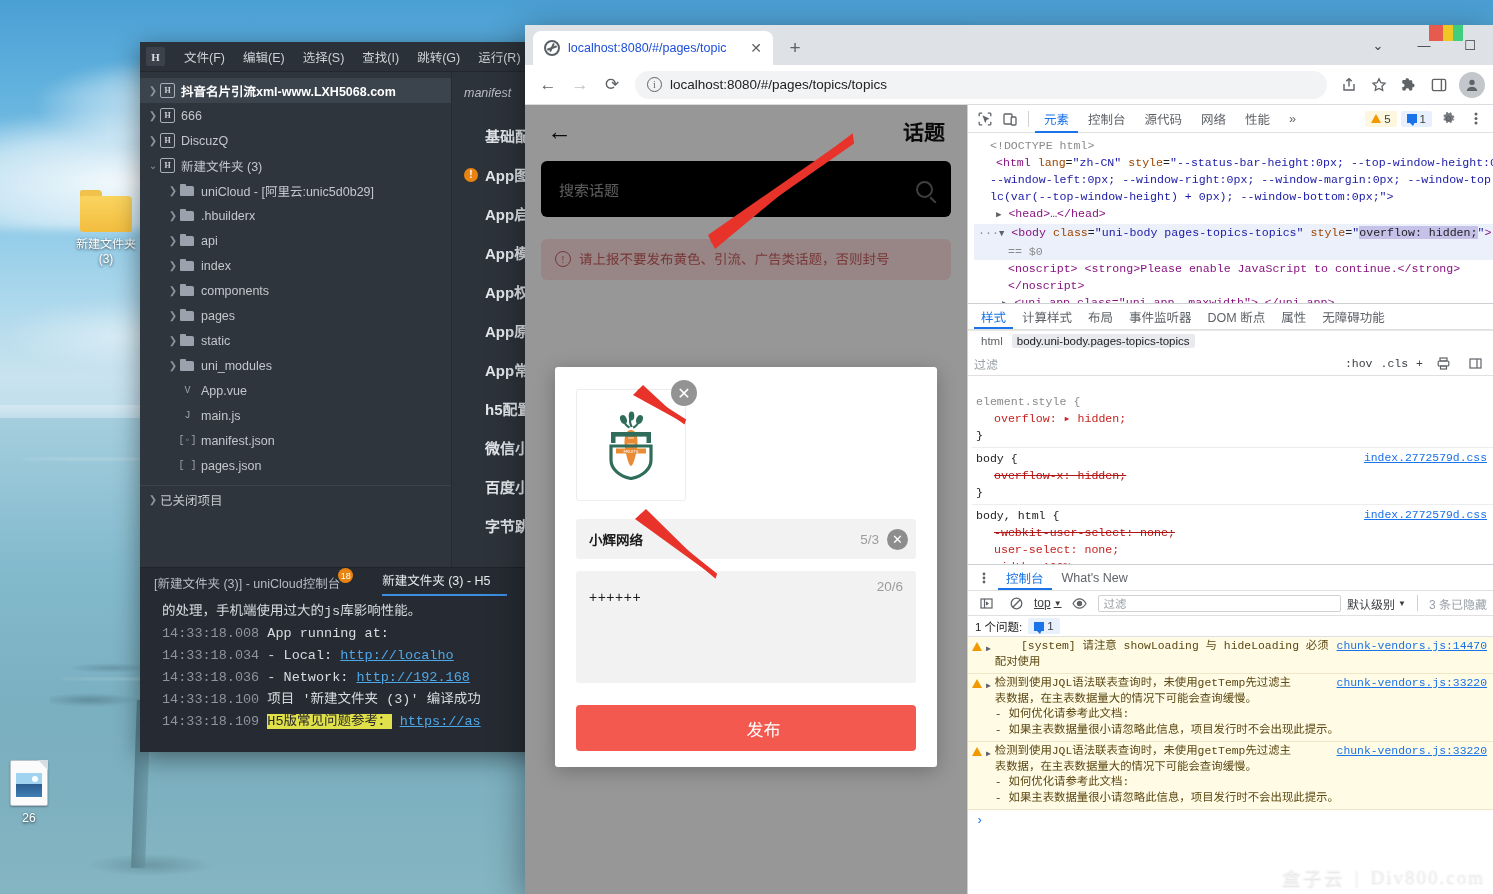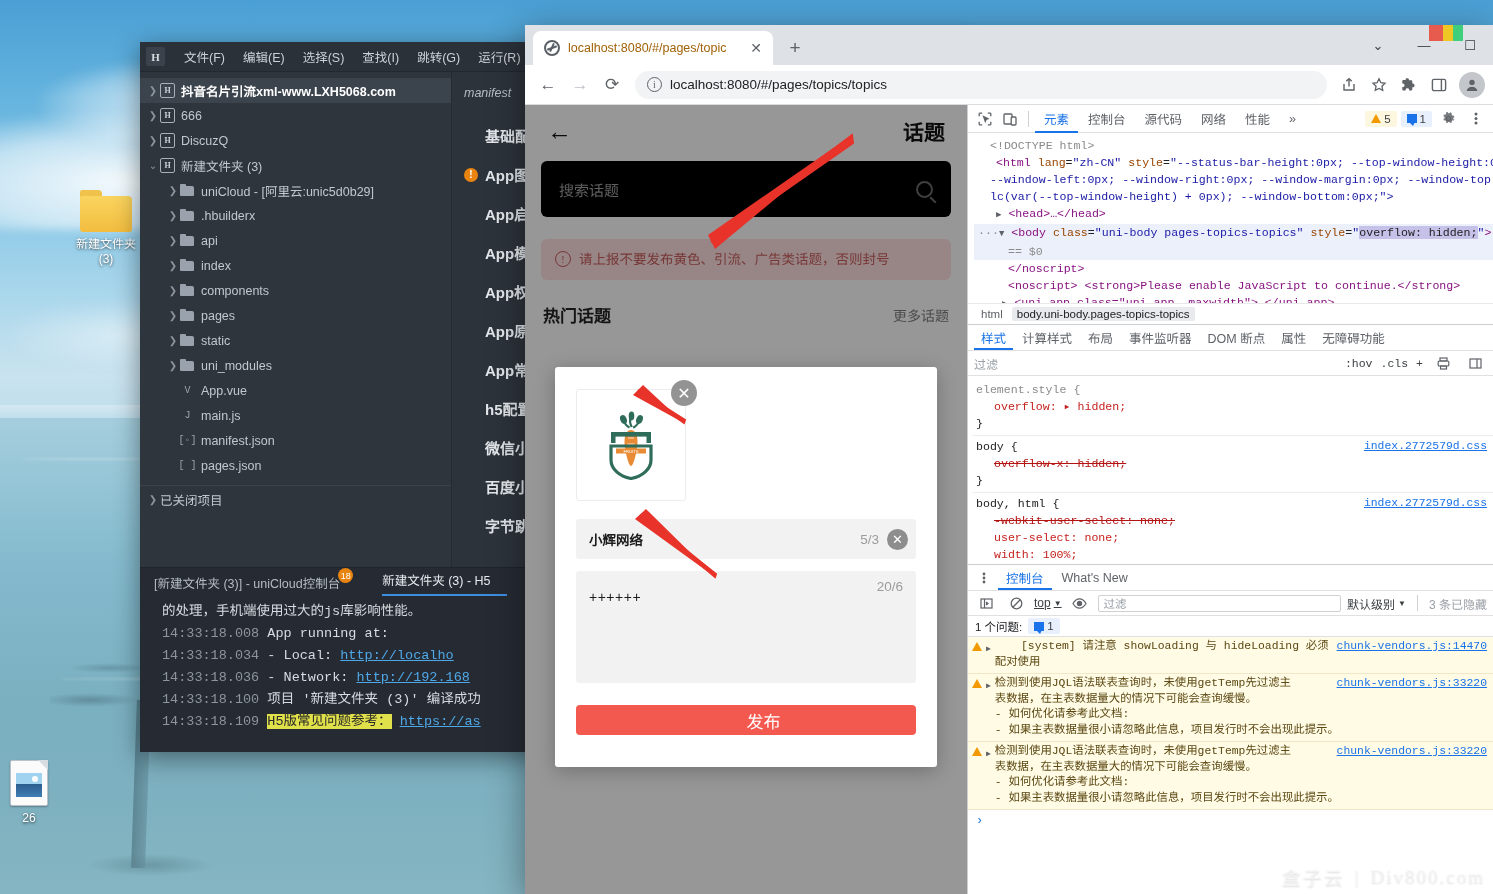--- a/index.html
+++ b/index.html
@@ -217,21 +217,21 @@
   }
   .tab-favicon::before {
     content:""; position:absolute; left:1px; top: 5px; width: 10px; height: 2px; background:#5a6066;
     transform: rotate(-20deg);
   }
   .tab-favicon::after {
     content:""; position:absolute; left:5px; top: 1px; width: 2px; height: 9px; background:#5a6066;
     transform: rotate(25deg);
   }
   #tab-title {
-    flex: 1; font-size: 12.5px; color: #a16207; white-space: nowrap; overflow: hidden;
+    flex: 1; font-size: 12.5px; color: #1d4ed8; white-space: nowrap; overflow: hidden;
   }
   #tab-close { width: 18px; height:18px; display:flex;align-items:center;justify-content:center;
                color:#5f6368; font-size: 14px; }
   #tab-new { width: 28px; height: 28px; margin-left: 8px; margin-bottom:3px;
              display:flex;align-items:center;justify-content:center; color:#5f6368; font-size: 19px;}
   #win-ctrls { position:absolute; right: 0; top: 0; height: 40px; display:flex; align-items:center;}
   .win-btn { width: 46px; height: 40px; display:flex; align-items:center; justify-content:center;
              color: #3c4043; font-size: 13px;}
 
   #chrome-toolbar {
@@ -317,21 +317,21 @@
     width: 21px; height: 21px; border-radius: 50%; background: #8d8d8d; color: #fff;
     display:flex;align-items:center;justify-content:center; font-size: 13px; font-weight: bold;
   }
   #desc-field {
     margin-top: 12px; height: 112px; background: #f2f2f2; border-radius: 3px;
     position: relative; padding: 18px 13px;
   }
   #desc-count { position:absolute; right: 13px; top: 8px; font-size: 13.5px; color: #9c9c9c; }
   #desc-value { font-size: 14px; color: #1c1c1c; letter-spacing: .5px; }
   #publish-btn {
-    margin-top: 22px; height: 30px; background: #f4594f; border-radius: 4px;
+    margin-top: 22px; height: 46px; background: #f4594f; border-radius: 4px;
     display: flex; align-items: center; justify-content: center;
     color: #fff; font-size: 17px; padding-left: 35px;
   }
 
   
   #annots { position: absolute; inset: 0; pointer-events: none; }
 
   
   #devtools {
     flex: 1; background: #fff; border-left: 1px solid #cdd0d3;
@@ -391,21 +391,21 @@
   }
   #dt-filter-input { flex: 1; font-size: 12px; color: #9aa0a6; }
   .filt-btn { font-size: 11.5px; color: #3c4043; font-family:"Liberation Mono",monospace;}
   #dt-rules {
     flex: 1; overflow: hidden; padding: 3px 0 0 4px;
     font-family: "Liberation Mono", "DejaVu Sans Mono", monospace;
     font-size: 11.6px; line-height: 17px;
   }
   .rule { border-bottom: 1px solid #ededed; padding: 2px 6px 3px 4px; position: relative; }
   .sel { color: #202124; }
-  .sel.gray { color: #8b8b8b; }
+  .sel.gray { color: #8b8b8b; margin-top: 12px; }
   .prop { color: #c5221f; padding-left: 18px; }
   .strike { text-decoration: line-through; color: #b31412; }
   .src { position: absolute; right: 6px; top: 2px; color: #1a73e8; text-decoration: underline; font-size: 11.4px;}
 
   #dt-console {
     flex: 0 0 330px; border-top: 1px solid #cdd0d3; display: flex; flex-direction: column; background:#fff;
   }
   #cs-tabs { flex: 0 0 25px; display:flex; align-items:center; gap: 2px; padding: 0 4px; border-bottom:1px solid #e0e0e0;}
   .cs-tab { padding: 0 8px; height: 25px; display:flex;align-items:center; font-size: 12.5px; color:#5f6368;}
   .cs-tab.active { color: #1a73e8; box-shadow: inset 0 -2px 0 #1a73e8; }
@@ -718,24 +718,20 @@
           <span id="vp-title">话题</span>
         </div>
         <div id="vp-search">
           <span id="vp-search-ph">搜索话题</span>
           <span class="mag"></span>
         </div>
         <div id="vp-notice">
           <span class="notice-ic">!</span>
           <span>请上报不要发布黄色、引流、广告类话题，否则封号</span>
         </div>
-        <div id="vp-hot">
-          <span>热门话题</span>
-          <span style="font-weight:normal;font-size:14px;color:#777;">更多话题</span>
-        </div>
       </div>
 
       <div id="vp-dim"></div>
 
       <div id="modal">
         <div id="img-upload">
           <svg class="carrot-logo" viewBox="0 0 72 70">
             <path d="M36 6c-1.5 4-1 8 .8 11" stroke="#2f6d5a" stroke-width="2.2" fill="none"></path>
             <path d="M28 9c1.2 4 3.6 7 6.5 8.6" stroke="#2f6d5a" stroke-width="2.2" fill="none"></path>
             <path d="M45 9c-1.4 4.2-3.9 7.2-6.9 8.8" stroke="#2f6d5a" stroke-width="2.2" fill="none"></path>
@@ -833,38 +829,38 @@
           <span class="dm">&lt;html</span> <span class="at">lang</span>=<span class="av">"zh-CN"</span> <span class="at">style</span>=<span class="av">"--status-bar-height:0px; --top-window-height:0p</span>
         </div>
         <div style="padding-left:16px"><span class="av">--window-left:0px; --window-right:0px; --window-margin:0px; --window-top:</span></div>
         <div style="padding-left:16px"><span class="av">lc(var(--top-window-height) + 0px); --window-bottom:0px;"&gt;</span></div>
         <div style="padding-left:22px"><span class="tri">▶</span> <span class="dm">&lt;head&gt;…&lt;/head&gt;</span></div>
         <div class="hl-sel" style="padding-left:4px">
           <span class="cm">···</span><span class="tri">▼</span>
           <span class="dm">&lt;body</span> <span class="at">class</span>=<span class="av">"uni-body pages-topics-topics"</span> <span class="at">style</span>=<span class="av">"</span><span class="hl-val">overflow: hidden;</span><span class="av">"</span><span class="dm">&gt;</span>
         </div>
         <div class="hl-sel" style="padding-left:34px"><span class="cm">== $0</span></div>
+        <div style="padding-left:34px"><span class="dm">&lt;noscript&gt; &lt;strong&gt;Please enable JavaScript to continue.&lt;/strong&gt;</span></div>
         <div style="padding-left:34px"><span class="dm">&lt;/noscript&gt;</span></div>
-        <div style="padding-left:34px"><span class="dm">&lt;noscript&gt; &lt;strong&gt;Please enable JavaScript to continue.&lt;/strong&gt;</span></div>
         <div style="padding-left:28px"><span class="tri">▶</span> <span class="dm">&lt;uni-app class="uni-app--maxwidth"&gt;…&lt;/uni-app&gt;</span></div>
-      </div>
-
-      <div id="dt-breadcrumb">
-        <span class="bc-item">html</span>
-        <span class="bc-item active">body.uni-body.pages-topics-topics</span>
       </div>
 
       <div id="dt-styles-tabs">
         <div class="st-tab active">样式</div>
         <div class="st-tab">计算样式</div>
         <div class="st-tab">布局</div>
         <div class="st-tab">事件监听器</div>
         <div class="st-tab">DOM 断点</div>
         <div class="st-tab">属性</div>
         <div class="st-tab">无障碍功能</div>
+      </div>
+
+      <div id="dt-breadcrumb">
+        <span class="bc-item">html</span>
+        <span class="bc-item active">body.uni-body.pages-topics-topics</span>
       </div>
 
       <div id="dt-filter-row">
         <span id="dt-filter-input">过滤</span>
         <span class="filt-btn">:hov</span>
         <span class="filt-btn">.cls</span>
         <span class="filt-btn">+</span>
         <span class="dt-ic">
           <svg width="13" height="13" viewBox="0 0 13 13" fill="none" stroke="#5f6368" stroke-width="1.2">
               <rect x="3" y="1" width="7" height="3"></rect>

